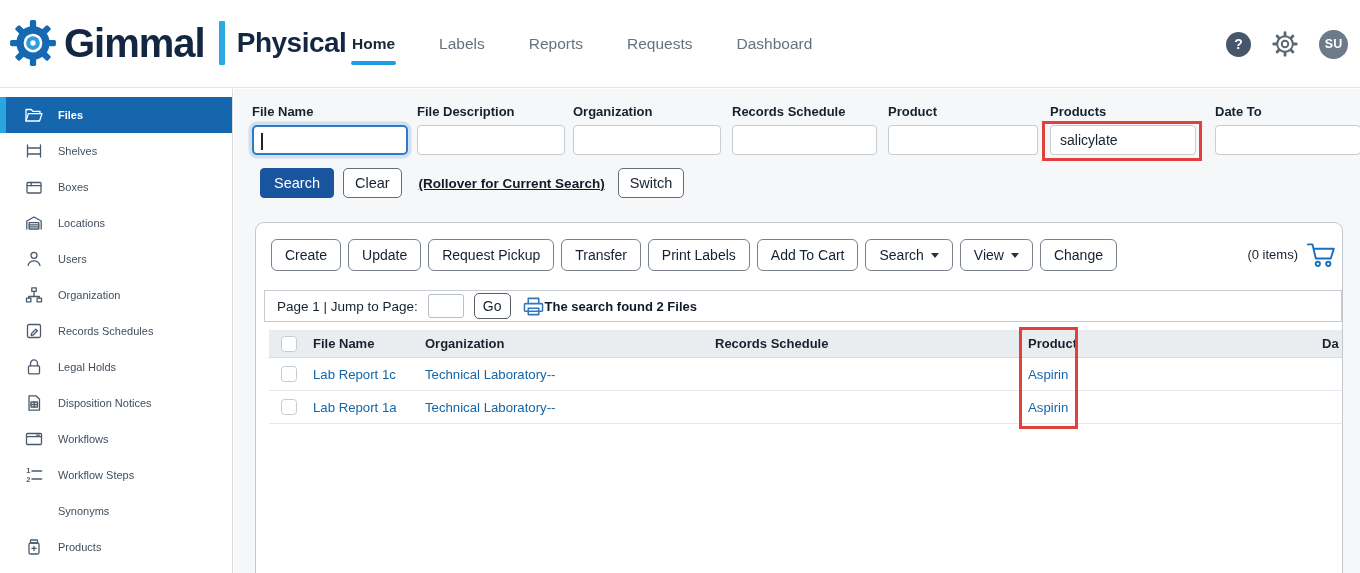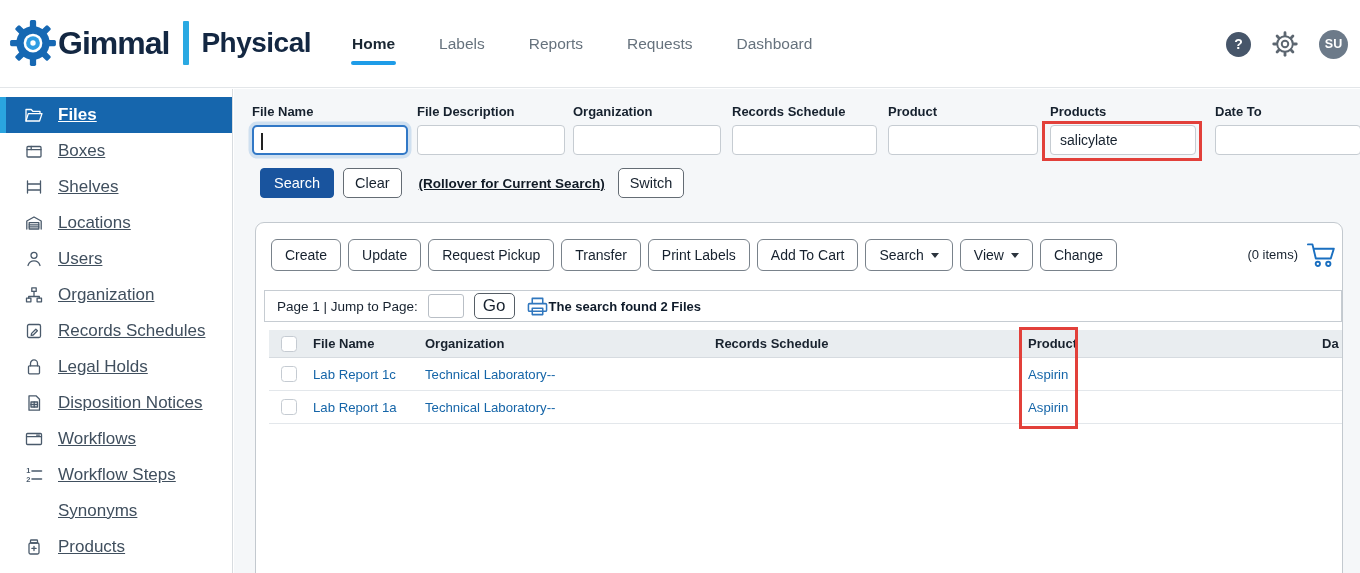--- a/index.html
+++ b/index.html
@@ -4,41 +4,41 @@
 <style>
   * { margin:0; padding:0; box-sizing:border-box; }
   html,body { background:#fff; }
   .page { position:relative; width:1360px; height:573px; overflow:hidden;
           font-family:"Liberation Sans", sans-serif; background:#fff; color:#16212e; }
 
   
   .header { position:absolute; left:0; top:0; width:1360px; height:88px; background:#fff;
             border-bottom:1px solid #e3e6e9; z-index:20; }
   .logo-group { position:absolute; left:8px; top:18px; display:flex; align-items:center; }
-  .brand-name { font-size:32px; font-weight:bold; color:#132742; letter-spacing:-1px; }
+  .brand-name { font-size:40px; font-weight:bold; color:#132742; letter-spacing:-1px; margin-left:6px; }
   .brand-divider { width:6px; height:44px; background:#2aa9e2; margin:0 12px 0 14px; border-radius:1px; }
   .product-name { font-size:28px; font-weight:bold; color:#132742; letter-spacing:-0.5px; }
 
   .top-nav { position:absolute; left:352px; top:0; height:88px; display:flex; align-items:center; gap:44px; }
   .nav-item { position:relative; font-size:15.5px; color:#66727d; cursor:pointer; }
   .nav-item.active { color:#1a2733; font-weight:bold; }
   .nav-item.active::after { content:""; position:absolute; left:-1px; right:-1px; bottom:-12px;
                             height:4px; background:#1e9ce8; border-radius:2px; }
   .header-right { position:absolute; right:12px; top:0; height:88px; display:flex; align-items:center; gap:21px; }
   .help-circle { width:25px; height:25px; border-radius:50%; background:#47566a; color:#fff;
                  font-size:14px; font-weight:bold; display:flex; align-items:center; justify-content:center; cursor:pointer; }
   .avatar { width:29px; height:29px; border-radius:50%; background:#6c7a89; color:#fff;
             font-size:12.5px; font-weight:bold; display:flex; align-items:center; justify-content:center; cursor:pointer; }
 
   
   .sidebar { position:absolute; left:0; top:89px; width:233px; bottom:0; background:#fff;
              border-right:1px solid #d8dce0; padding-top:8px; z-index:10; }
   .side-item { position:relative; height:36px; display:flex; align-items:center; cursor:pointer; }
   .side-item .s-icon { width:20px; height:20px; margin-left:24px; flex:0 0 20px; }
-  .side-item .s-label { margin-left:14px; font-size:17px; color:#404f5e;text-decoration:underline; }
+  .side-item .s-label { margin-left:14px; font-size:11px; color:#404f5e; }
   .side-item svg { stroke:#4a5a6b; fill:none; stroke-width:1.3; stroke-linecap:round; stroke-linejoin:round; }
   .side-item.active { background:#1666ad; }
   .side-item.active::before { content:""; position:absolute; left:0; top:0; bottom:0; width:6px; background:#2aa5e0; }
   .side-item.active .s-label { color:#fff; font-weight:bold; }
   .side-item.active svg { stroke:#fff; }
   .num-txt { font-size:7.5px; fill:#4a5a6b; stroke:none; font-weight:bold; }
 
   
   .main-bg { position:absolute; left:234px; top:89px; right:0; bottom:0; background:#f5f7f9; }
 
@@ -78,21 +78,21 @@
 
   .cart-group { position:absolute; right:22px; top:241px; display:flex; align-items:center; gap:8px; z-index:5; }
   .cart-count { font-size:13px; color:#16212e; }
 
   .page-bar { position:absolute; left:264px; top:290px; width:1078px; height:32px; border:1px solid #c6ccd2;
               border-radius:0; background:#fff; display:flex; align-items:center; padding-left:12px; z-index:5; }
   .page-label { font-size:13.5px; color:#16212e; }
   .jump-input { width:36px; height:24px; border:1px solid #b9bfc6; border-radius:3px; margin-left:10px;
                 font-family:"Liberation Sans",sans-serif; font-size:13px; padding:0 4px; }
   .btn-go { height:26px; padding:0 8px; margin-left:10px; background:#fff; border:1.5px solid #565e66;
-            border-radius:5px; font-size:17px; color:#16212e; font-family:"Liberation Sans",sans-serif; cursor:pointer; }
+            border-radius:5px; font-size:14px; color:#16212e; font-family:"Liberation Sans",sans-serif; cursor:pointer; }
   .printer { margin-left:11px; cursor:pointer; display:flex; }
   .result-text { font-size:13px; font-weight:bold; color:#0f1b2a; }
 
   
   .table { position:absolute; left:269px; top:330px; width:1073px; z-index:4; }
   .t-row { display:flex; align-items:center; }
   .t-head { height:28px; background:#e9edf0; border-bottom:1px solid #d6dbe0; font-weight:bold; font-size:13px; color:#18222e; }
   .t-body-row { height:33px; border-bottom:1px solid #e3e7eb; font-size:13.2px; background:#fff; }
   .col-cb { width:34px; flex:0 0 34px; display:flex; }
   .col-fn { width:112px; flex:0 0 112px; padding-left:10px; overflow:hidden; white-space:nowrap; }
@@ -167,31 +167,31 @@
   <div class="sidebar">
     <div class="side-item active">
       <svg class="s-icon" viewBox="0 0 20 20">
         <path d="M2 16V4.5h5.2l1.6 1.8H16v2.3"></path>
           <path d="M2 16l2.3-7.4H18L15.5 16z"></path>
       </svg>
       <span class="s-label">Files</span>
     </div>
     <div class="side-item">
       <svg class="s-icon" viewBox="0 0 20 20">
+        <path d="M3.5 4v12M16.5 4v12M3.5 7h13M3.5 13h13"></path>
+      </svg>
+      <span class="s-label">Shelves</span>
+    </div>
+    <div class="side-item">
+      <svg class="s-icon" viewBox="0 0 20 20">
         <rect x="3" y="5.5" width="14" height="10.5" rx="1"></rect>
           <path d="M3 8.6h14"></path>
           <path d="M7.2 5.5v3.1"></path>
       </svg>
       <span class="s-label">Boxes</span>
-    </div>
-    <div class="side-item">
-      <svg class="s-icon" viewBox="0 0 20 20">
-        <path d="M3.5 4v12M16.5 4v12M3.5 7h13M3.5 13h13"></path>
-      </svg>
-      <span class="s-label">Shelves</span>
     </div>
     <div class="side-item">
       <svg class="s-icon" viewBox="0 0 20 20">
         <path d="M2.8 16V8l7.2-4 7.2 4v8"></path>
           <rect x="5.2" y="9.6" width="9.6" height="6.4"></rect>
           <path d="M5.2 11.8h9.6M5.2 13.9h9.6"></path>
       </svg>
       <span class="s-label">Locations</span>
     </div>
     <div class="side-item">

